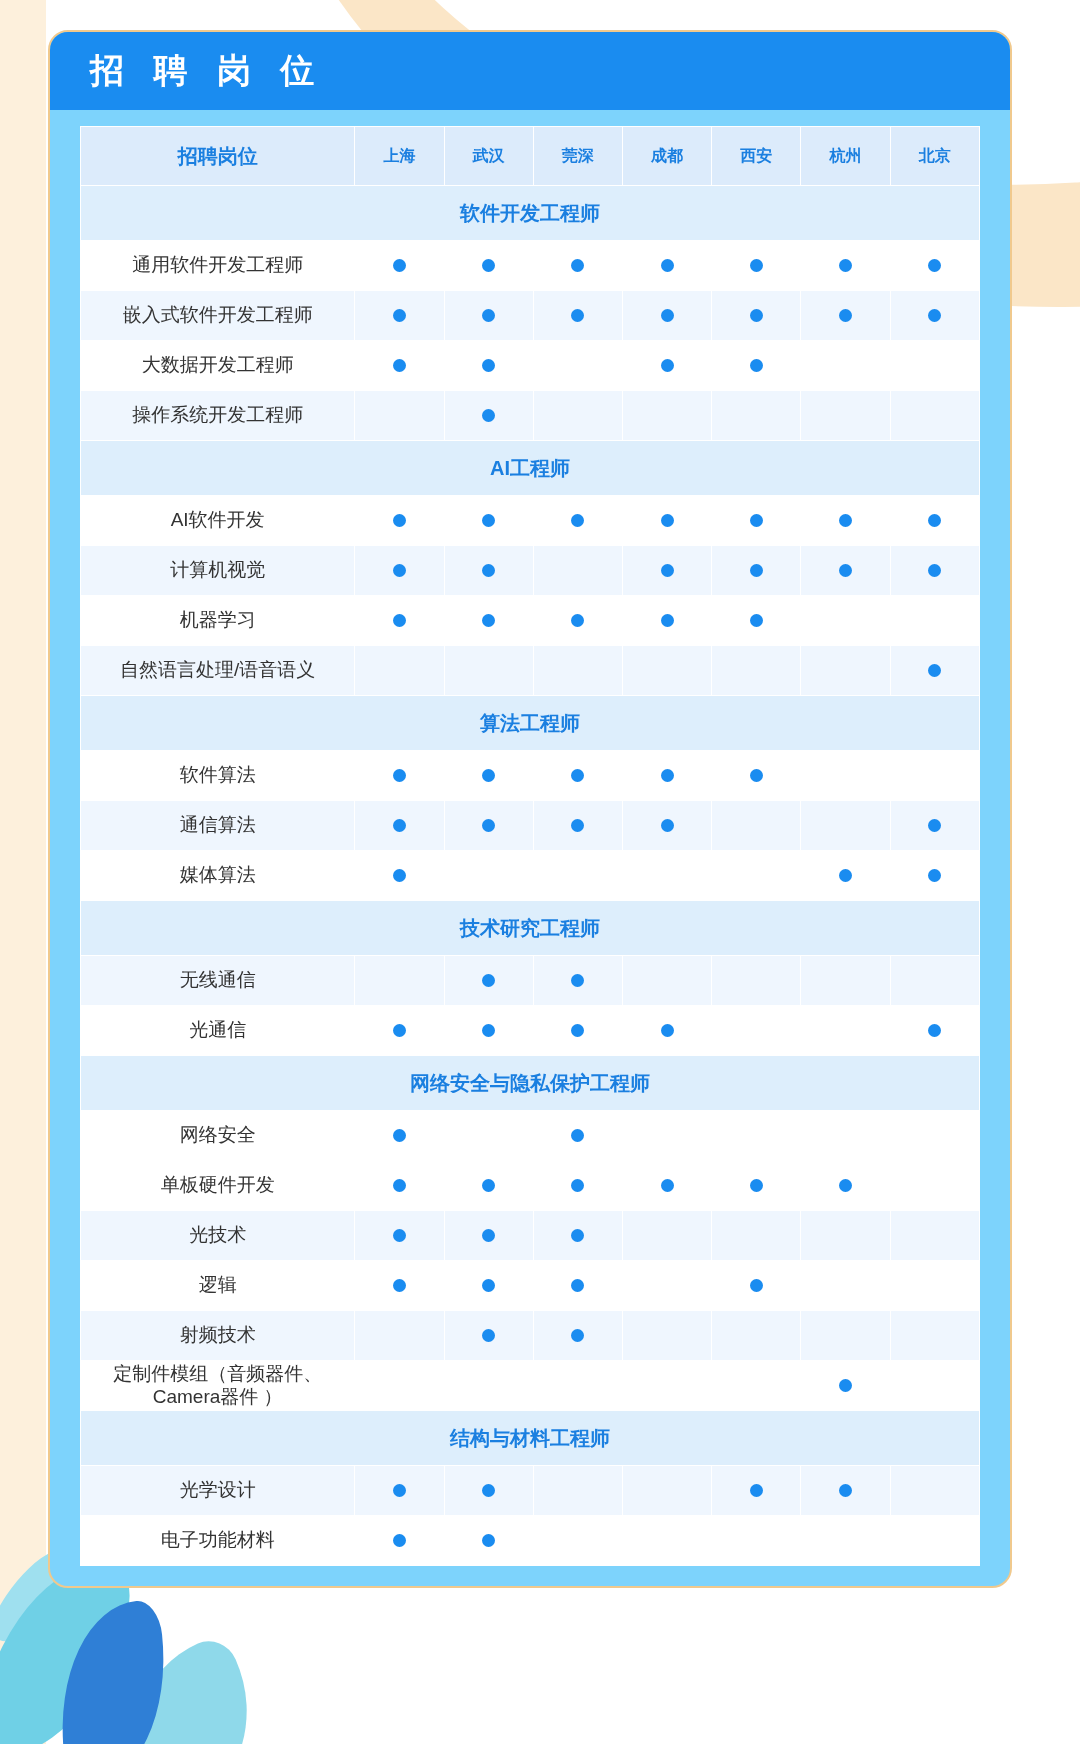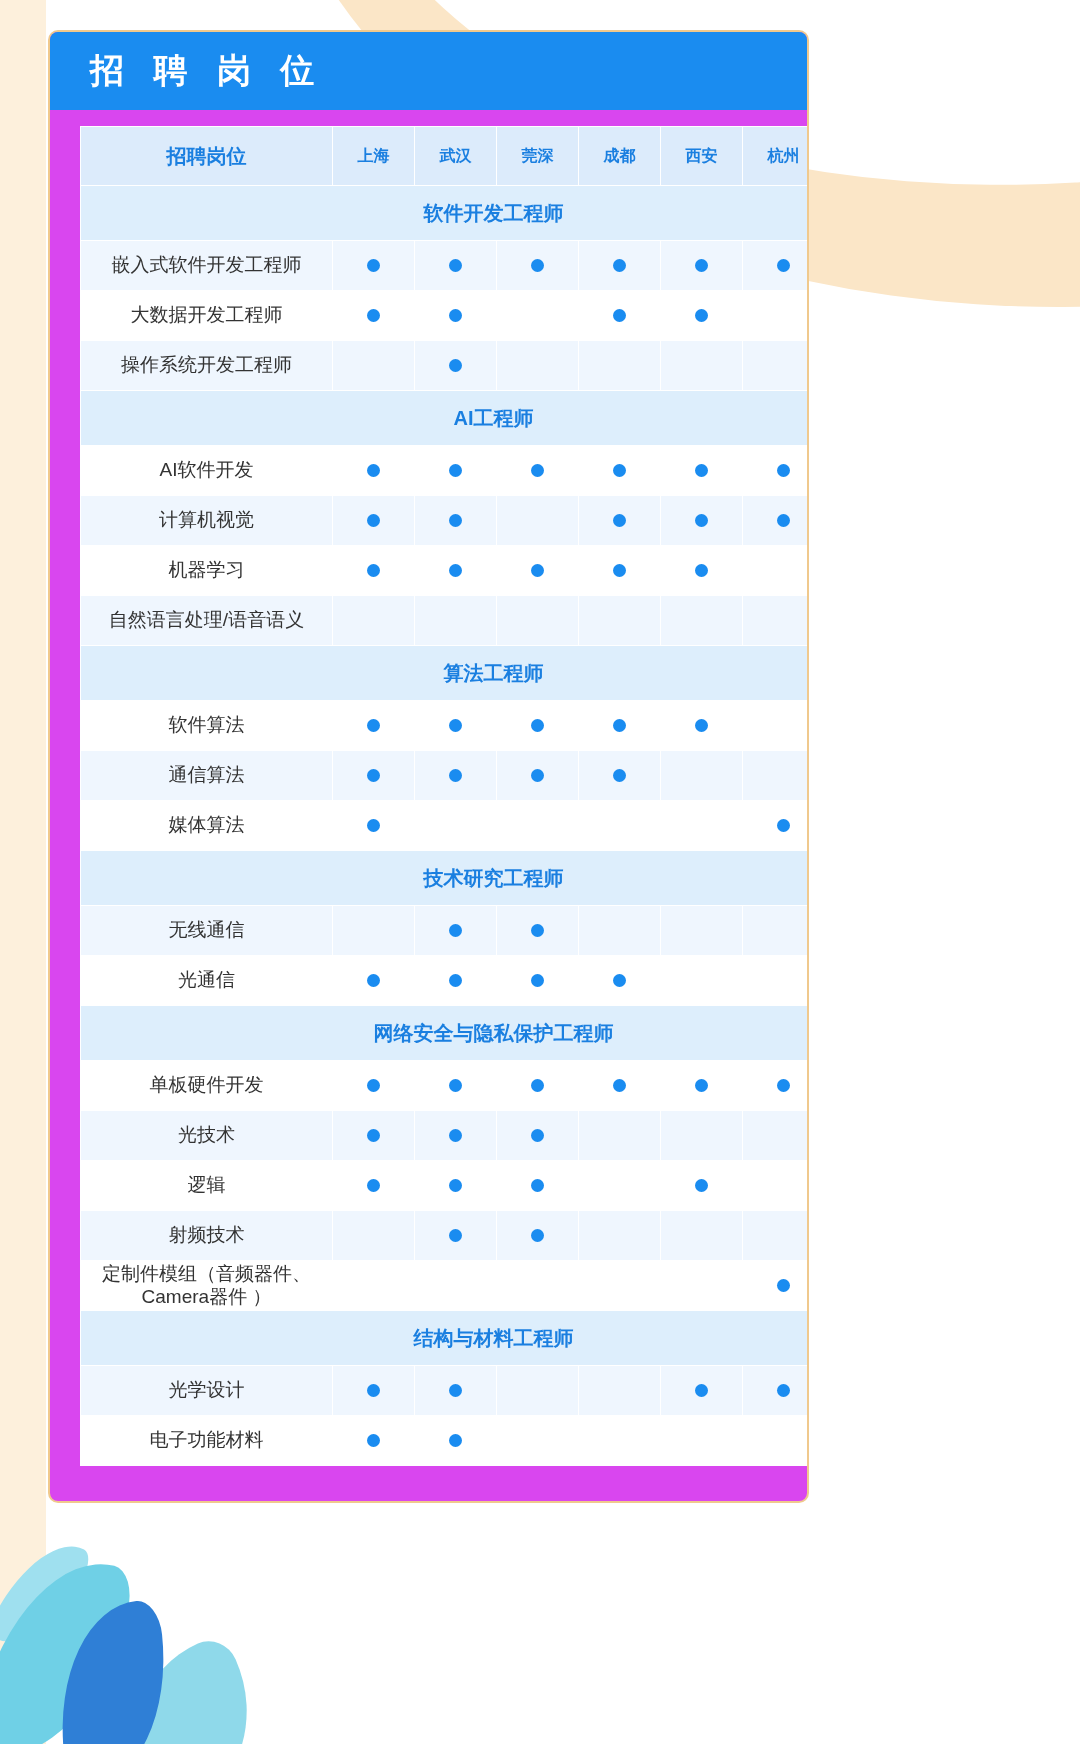--- a/index.html
+++ b/index.html
@@ -96,42 +96,42 @@
     background: #9fe0ef;
     transform: rotate(28deg);
     border-radius: 80% 20% 80% 20%;
   }
 
   
   .card {
     position: absolute;
     left: 48px;
     top: 30px;
-    width: 761px;
-    background: #d946ef;
+    width: 964px;
+    background: #7dd3fc;
     border: 2px solid #f0c98d;
-    border-radius: 10px;
+    border-radius: 20px;
     overflow: hidden;
     box-sizing: border-box;
   }
   .card-header {
     height: 78px;
     background: #1a8cf0;
     display: flex;
     align-items: center;
     padding-left: 40px;
   }
   .card-title {
     color: #ffffff;
     font-size: 34px;
     font-weight: bold;
     letter-spacing: 10px;
   }
   .table-wrap {
-    padding: 16px 30px 35px 30px;
+    padding: 16px 30px 20px 30px;
   }
   table {
     width: 100%;
     border-collapse: collapse;
     table-layout: fixed;
   }
   th, td {
     border: 1px solid #ffffff;
   }
   .col-role { width: 252px; }
@@ -216,20 +216,30 @@
             <th>成都</th>
             <th>西安</th>
             <th>杭州</th>
             <th>北京</th>
           </tr>
       </thead>
       <tbody id="table-body">
           <tr class="group">
             <td colspan="8">软件开发工程师</td>
           </tr>
+          <tr class="row">
+            <td class="role">通用软件开发工程师</td>
+            <td><span class="dot"></span></td>
+            <td><span class="dot"></span></td>
+            <td><span class="dot"></span></td>
+            <td><span class="dot"></span></td>
+            <td><span class="dot"></span></td>
+            <td><span class="dot"></span></td>
+            <td><span class="dot"></span></td>
+          </tr>
           <tr class="row alt">
             <td class="role">嵌入式软件开发工程师</td>
             <td><span class="dot"></span></td>
             <td><span class="dot"></span></td>
             <td><span class="dot"></span></td>
             <td><span class="dot"></span></td>
             <td><span class="dot"></span></td>
             <td><span class="dot"></span></td>
             <td><span class="dot"></span></td>
           </tr>
@@ -347,20 +357,30 @@
             <td><span class="dot"></span></td>
             <td><span class="dot"></span></td>
             <td><span class="dot"></span></td>
             <td><span class="dot"></span></td>
             <td></td>
             <td></td>
             <td><span class="dot"></span></td>
           </tr>
           <tr class="group">
             <td colspan="8">网络安全与隐私保护工程师</td>
+          </tr>
+          <tr class="row">
+            <td class="role">网络安全</td>
+            <td><span class="dot"></span></td>
+            <td></td>
+            <td><span class="dot"></span></td>
+            <td></td>
+            <td></td>
+            <td></td>
+            <td></td>
           </tr>
           <tr class="row">
             <td class="role">单板硬件开发</td>
             <td><span class="dot"></span></td>
             <td><span class="dot"></span></td>
             <td><span class="dot"></span></td>
             <td><span class="dot"></span></td>
             <td><span class="dot"></span></td>
             <td><span class="dot"></span></td>
             <td></td>

